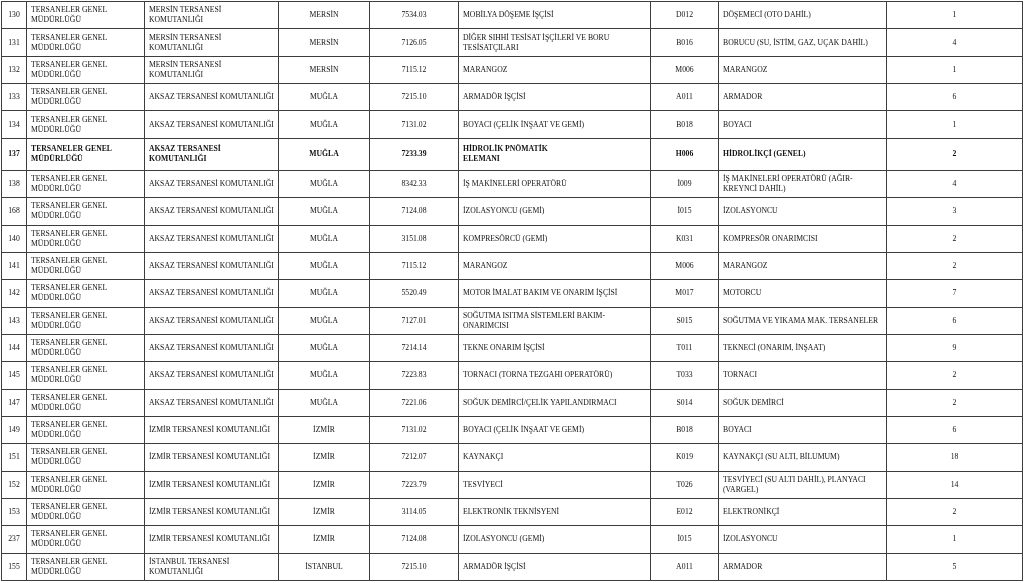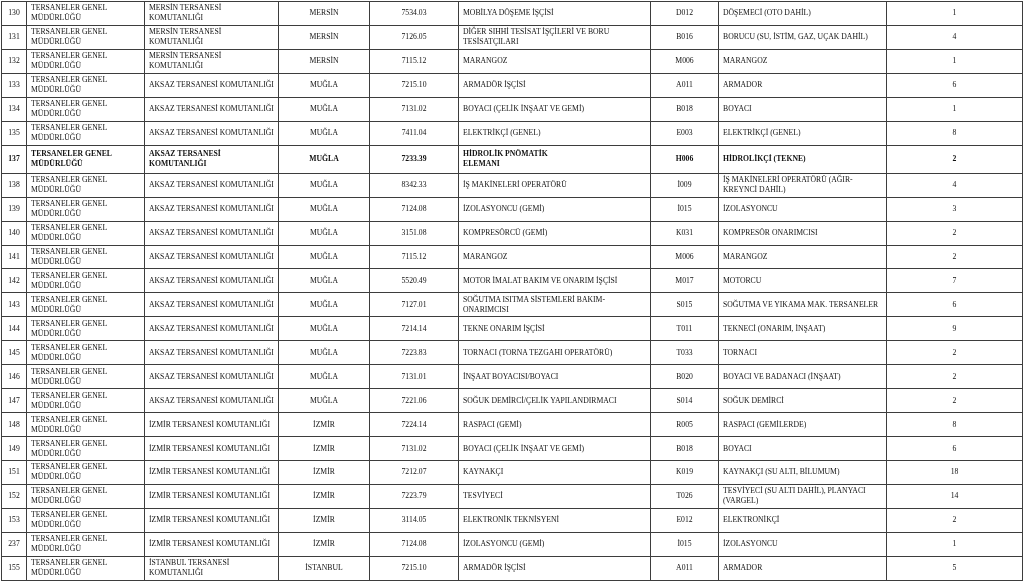--- a/index.html
+++ b/index.html
@@ -118,56 +118,45 @@
           <td class="center">134</td>
           <td class="left">TERSANELER GENEL MÜDÜRLÜĞÜ</td>
           <td class="left">AKSAZ TERSANESİ KOMUTANLIĞI</td>
           <td class="center">MUĞLA</td>
           <td class="center">7131.02</td>
           <td class="left">BOYACI (ÇELİK İNŞAAT VE GEMİ)</td>
           <td class="center">B018</td>
           <td class="left">BOYACI</td>
           <td class="center">1</td>
         </tr>
-        <tr>
-          <td class="center">135</td>
-          <td class="left">TERSANELER GENEL MÜDÜRLÜĞÜ</td>
-          <td class="left">AKSAZ TERSANESİ KOMUTANLIĞI</td>
-          <td class="center">MUĞLA</td>
-          <td class="center">7411.04</td>
-          <td class="left">ELEKTRİKÇİ (GENEL)</td>
-          <td class="center">E003</td>
-          <td class="left">ELEKTRİKÇİ (GENEL)</td>
-          <td class="center">8</td>
-        </tr>
         <tr class="tall">
           <td class="center">137</td>
           <td class="left">TERSANELER GENEL MÜDÜRLÜĞÜ</td>
           <td class="left">AKSAZ TERSANESİ KOMUTANLIĞI</td>
           <td class="center">MUĞLA</td>
           <td class="center">7233.39</td>
           <td class="left">HİDROLİK PNÖMATİK
 ELEMANI</td>
           <td class="center">H006</td>
-          <td class="left">HİDROLİKÇİ (TEKNE)</td>
+          <td class="left">HİDROLİKÇİ (GENEL)</td>
           <td class="center">2</td>
         </tr>
         <tr>
           <td class="center">138</td>
           <td class="left">TERSANELER GENEL MÜDÜRLÜĞÜ</td>
           <td class="left">AKSAZ TERSANESİ KOMUTANLIĞI</td>
           <td class="center">MUĞLA</td>
           <td class="center">8342.33</td>
           <td class="left">İŞ MAKİNELERİ OPERATÖRÜ</td>
           <td class="center">İ009</td>
           <td class="left">İŞ MAKİNELERİ OPERATÖRÜ (AĞIR-KREYNCİ DAHİL)</td>
           <td class="center">4</td>
         </tr>
         <tr>
-          <td class="center">139</td>
+          <td class="center">168</td>
           <td class="left">TERSANELER GENEL MÜDÜRLÜĞÜ</td>
           <td class="left">AKSAZ TERSANESİ KOMUTANLIĞI</td>
           <td class="center">MUĞLA</td>
           <td class="center">7124.08</td>
           <td class="left">İZOLASYONCU (GEMİ)</td>
           <td class="center">İ015</td>
           <td class="left">İZOLASYONCU</td>
           <td class="center">3</td>
         </tr>
         <tr>
@@ -230,51 +219,29 @@
           <td class="left">TERSANELER GENEL MÜDÜRLÜĞÜ</td>
           <td class="left">AKSAZ TERSANESİ KOMUTANLIĞI</td>
           <td class="center">MUĞLA</td>
           <td class="center">7223.83</td>
           <td class="left">TORNACI (TORNA TEZGAHI OPERATÖRÜ)</td>
           <td class="center">T033</td>
           <td class="left">TORNACI</td>
           <td class="center">2</td>
         </tr>
         <tr>
-          <td class="center">146</td>
-          <td class="left">TERSANELER GENEL MÜDÜRLÜĞÜ</td>
-          <td class="left">AKSAZ TERSANESİ KOMUTANLIĞI</td>
-          <td class="center">MUĞLA</td>
-          <td class="center">7131.01</td>
-          <td class="left">İNŞAAT BOYACISI/BOYACI</td>
-          <td class="center">B020</td>
-          <td class="left">BOYACI VE BADANACI (İNŞAAT)</td>
-          <td class="center">2</td>
-        </tr>
-        <tr>
           <td class="center">147</td>
           <td class="left">TERSANELER GENEL MÜDÜRLÜĞÜ</td>
           <td class="left">AKSAZ TERSANESİ KOMUTANLIĞI</td>
           <td class="center">MUĞLA</td>
           <td class="center">7221.06</td>
           <td class="left">SOĞUK DEMİRCİ/ÇELİK YAPILANDIRMACI</td>
           <td class="center">S014</td>
           <td class="left">SOĞUK DEMİRCİ</td>
           <td class="center">2</td>
-        </tr>
-        <tr>
-          <td class="center">148</td>
-          <td class="left">TERSANELER GENEL MÜDÜRLÜĞÜ</td>
-          <td class="left">İZMİR TERSANESİ KOMUTANLIĞI</td>
-          <td class="center">İZMİR</td>
-          <td class="center">7224.14</td>
-          <td class="left">RASPACI (GEMİ)</td>
-          <td class="center">R005</td>
-          <td class="left">RASPACI (GEMİLERDE)</td>
-          <td class="center">8</td>
         </tr>
         <tr>
           <td class="center">149</td>
           <td class="left">TERSANELER GENEL MÜDÜRLÜĞÜ</td>
           <td class="left">İZMİR TERSANESİ KOMUTANLIĞI</td>
           <td class="center">İZMİR</td>
           <td class="center">7131.02</td>
           <td class="left">BOYACI (ÇELİK İNŞAAT VE GEMİ)</td>
           <td class="center">B018</td>
           <td class="left">BOYACI</td>

